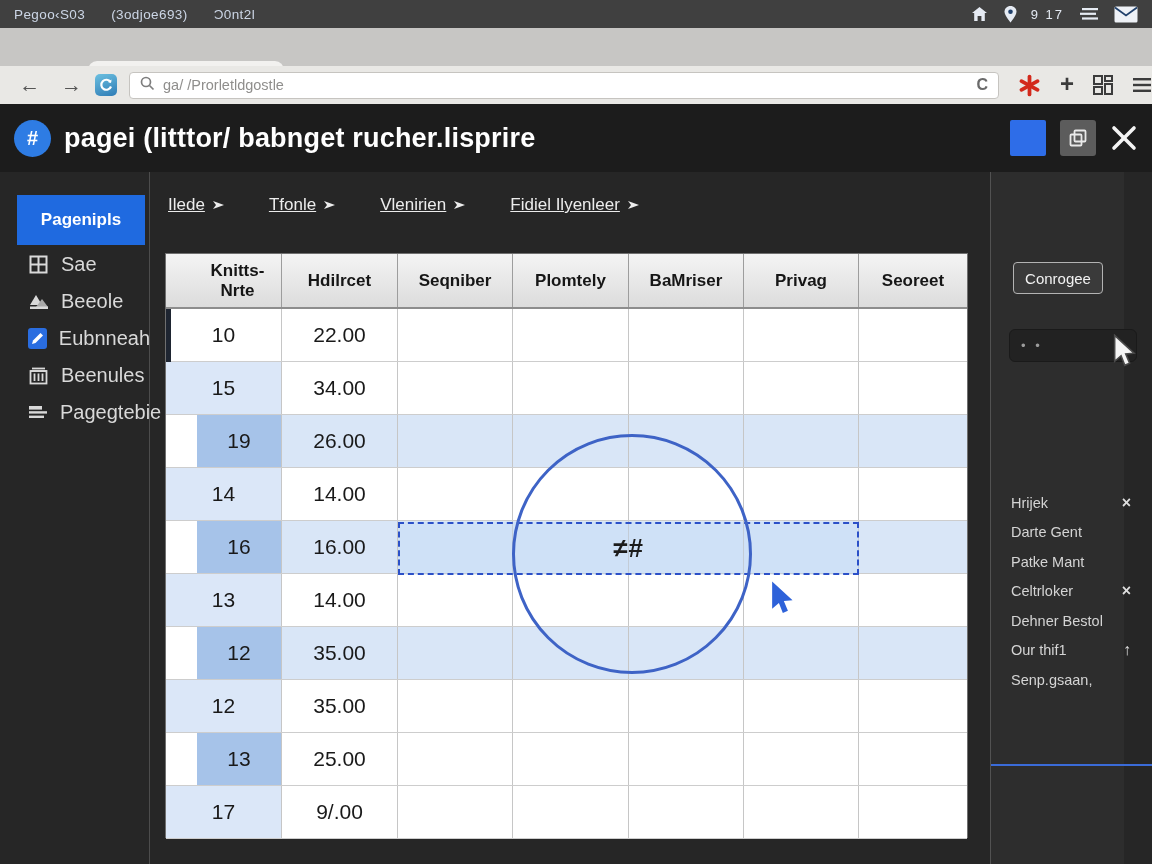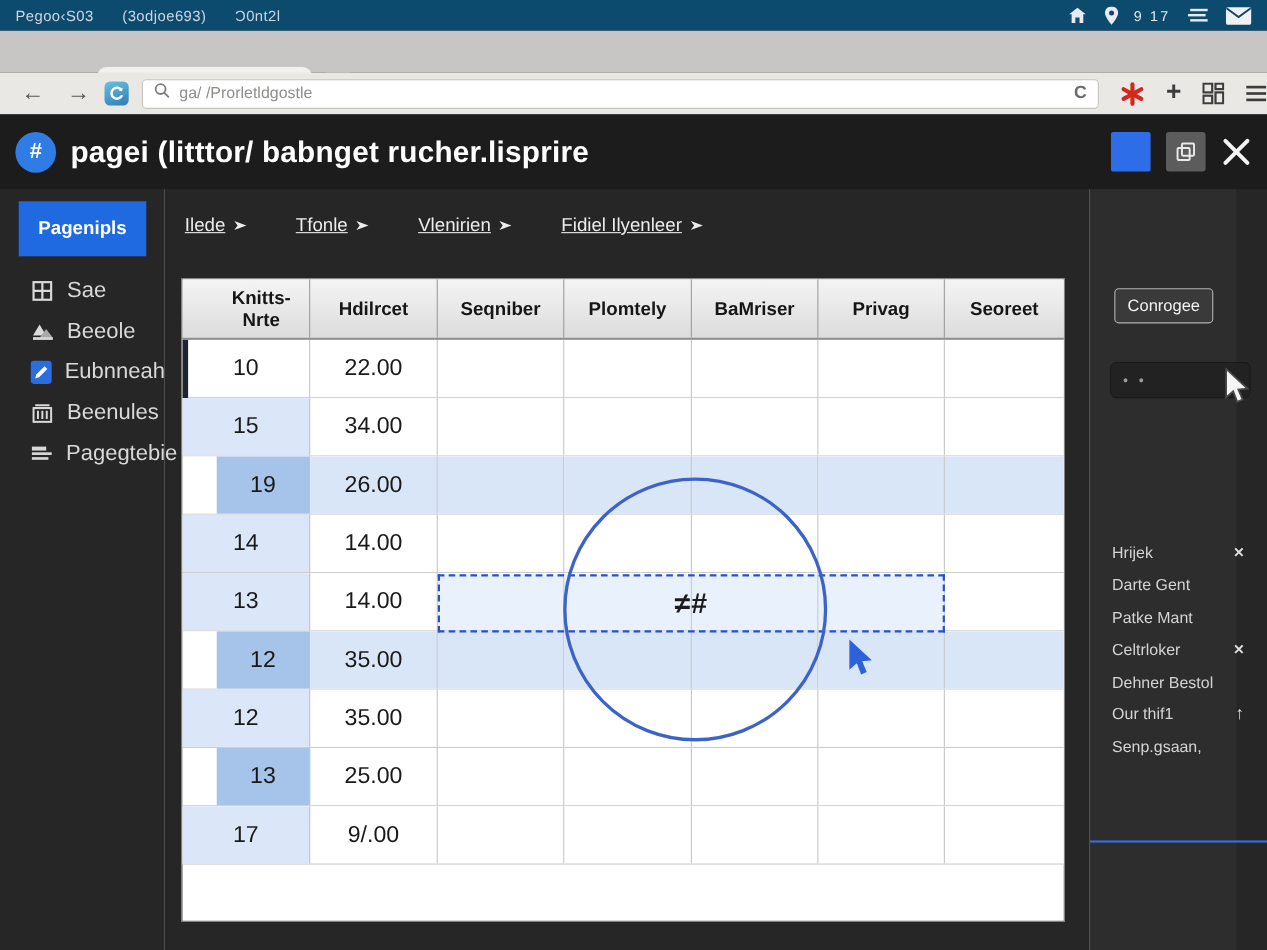--- a/index.html
+++ b/index.html
@@ -1,20 +1,20 @@
 <!DOCTYPE html>
 <html><head>
 <meta charset="utf-8">
 <style>
   * { margin:0; padding:0; box-sizing:border-box; }
   body { background:#111; font-family:"Liberation Sans","DejaVu Sans",sans-serif; }
   .app { position:relative; width:1152px; height:864px; overflow:hidden; background:#262626; }
 
   
-  .sysbar { position:absolute; left:0; top:0; width:1152px; height:28px; background:#0c4a6e;
+  .sysbar { position:absolute; left:0; top:0; width:1152px; height:28px; background:#404040;
             display:flex; align-items:center; padding:0 14px; color:#ccd6e6; font-size:13.5px; }
   .sysbar .mitem { margin-right:26px; letter-spacing:.4px; }
   .sysbar .spacer { flex:1; }
   .sysbar .ricon { margin-left:16px; display:flex; align-items:center; }
   .sysbar .clock { margin-left:14px; font-size:13px; color:#e3e9f2; letter-spacing:2px; }
 
   
   .tabbar { position:absolute; left:0; top:28px; width:1152px; height:38px; background:#c7c6c4; }
   .tl { position:absolute; top:43px; width:15px; height:15px; border-radius:50%; }
   .tl.red { left:13px; background:#e34840; } .tl.yel { left:36px; background:#e0a225; } .tl.grn { left:58px; background:#27a52f; }
@@ -46,21 +46,21 @@
   .htitle { color:#fff; font-size:27px; font-weight:600; margin-left:13px; letter-spacing:.2px; flex:1; }
   .hbtn-blue { width:36px; height:36px; background:#2e6de8; border-radius:2px; margin-right:14px; }
   .hbtn-grey { width:36px; height:36px; background:#5c5c5c; border-radius:3px; margin-right:14px;
                display:flex; align-items:center; justify-content:center; }
   .hclose { margin-right:14px; display:flex; align-items:center; }
 
   
   .main { position:absolute; left:0; top:172px; width:1152px; height:692px; background:#262626; }
 
   .sidebar { position:absolute; left:0; top:0; width:150px; height:692px; background:#262626; border-right:1px solid #4c4c4c; }
-  .sbtn { position:absolute; left:17px; top:11px; width:116px; height:50px; background:#1f6ae0; color:#fff;
+  .sbtn { position:absolute; left:17px; top:23px; width:128px; height:50px; background:#1f6ae0; color:#fff;
           font-size:17px; font-weight:bold; display:flex; align-items:center; justify-content:center; }
   .snav { position:absolute; left:0; top:74px; width:150px; }
   .sitem { height:37px; display:flex; align-items:center; padding-left:28px; color:#d9d9d9; font-size:20px; }
   .sitem .sic { width:21px; height:21px; margin-right:12px; display:flex; align-items:center; justify-content:center; }
   .sic.editbg { background:#2a6de0; border-radius:3px; }
 
   .menubar { position:absolute; left:168px; top:12px; height:42px; display:flex; align-items:center; gap:44px; }
   .mbitem { display:flex; align-items:center; color:#ececec; font-size:17px; font-weight:500;text-decoration:underline; }
   .mbitem svg { margin-left:7px; }
 
@@ -374,20 +374,29 @@
       </div>
       <div class="trow c1l">
         <div class="td">14</div>
         <div class="td">14.00</div>
         <div class="td"></div>
           <div class="td"></div>
           <div class="td"></div>
           <div class="td"></div>
           <div class="td"></div>
       </div>
+      <div class="trow c1d rowblue">
+        <div class="td">16</div>
+        <div class="td">16.00</div>
+        <div class="td"></div>
+          <div class="td"></div>
+          <div class="td"></div>
+          <div class="td"></div>
+          <div class="td"></div>
+      </div>
       <div class="trow c1l">
         <div class="td">13</div>
         <div class="td">14.00</div>
         <div class="td"></div>
           <div class="td"></div>
           <div class="td"></div>
           <div class="td"></div>
           <div class="td"></div>
       </div>
       <div class="trow c1d rowblue">

